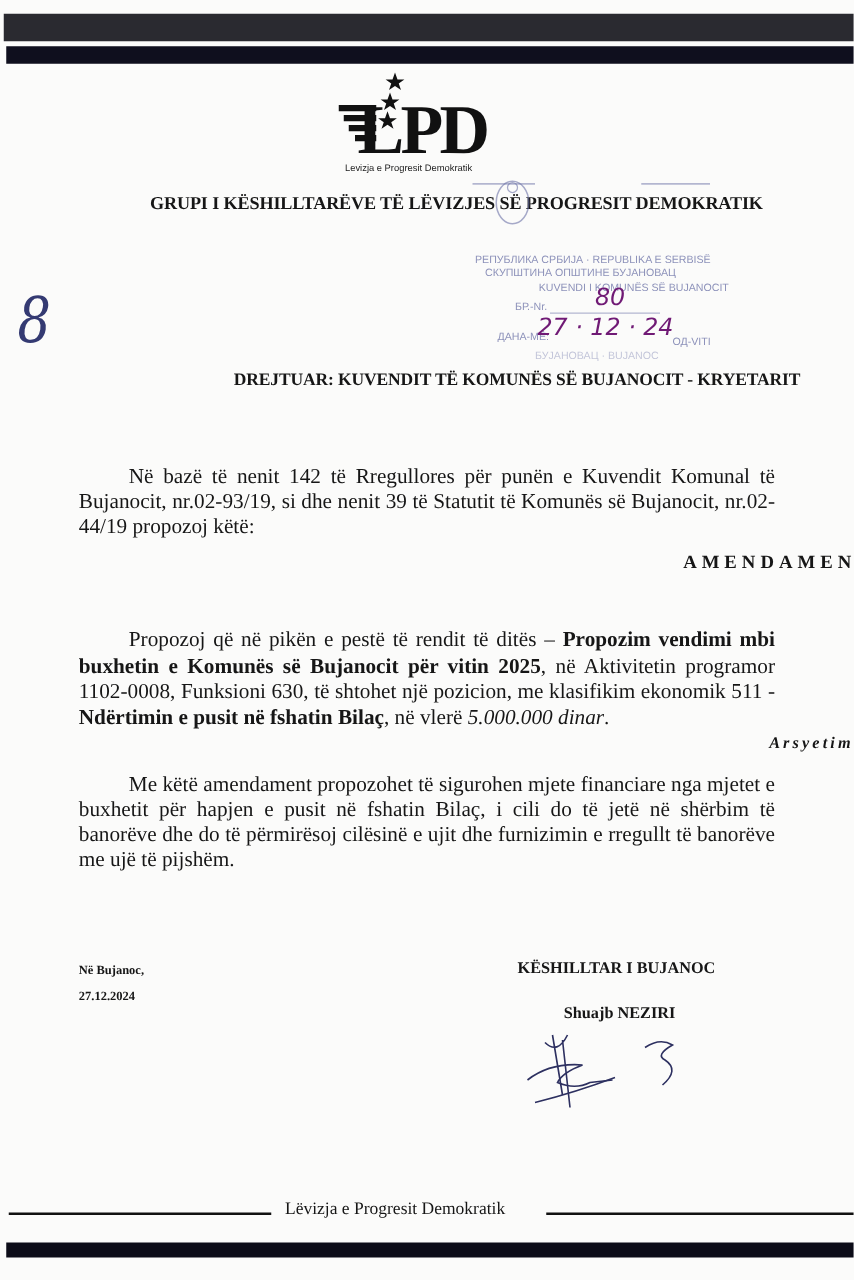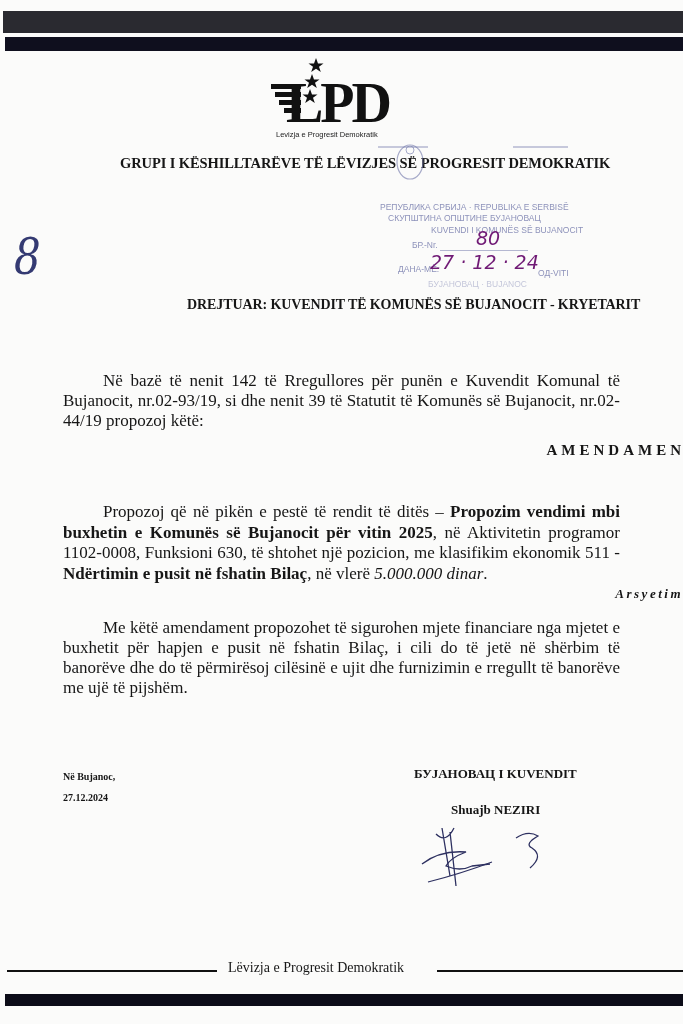--- a/index.html
+++ b/index.html
@@ -91,21 +91,21 @@
 
 <div class="heading-arsy">Arsyetim</div>
 
 <div class="para p3"><span class="indent"></span><span>Me këtë amendament propozohet të sigurohen mjete financiare nga mjetet e buxhetit për hapjen e pusit në fshatin Bilaç, i cili do të jetë në shërbim të banorëve dhe do të përmirësoj cilësinë e ujit dhe furnizimin e rregullt të banorëve me ujë të pijshëm.</span></div>
 
 <div class="place-date">
   <div>Në Bujanoc,</div>
   <div>27.12.2024</div>
 </div>
 
-<div class="signer-role">БУЈАНОВАЦ I KUVENDIT</div>
+<div class="signer-role">KËSHILLTAR I BUJANOC</div>
 <div class="signer-name">Shuajb NEZIRI</div>
 
 <svg class="signature" viewBox="0 0 140 70">
   <path d="M22 4 L30 52 M16 10 Q26 20 34 4 M30 8 L36 62" stroke="#2d3060" stroke-width="1.3" fill="none"></path>
   <path d="M2 40 Q20 26 46 28 Q30 34 26 42 Q40 48 52 42 L70 40" stroke="#2d3060" stroke-width="1.3" fill="none"></path>
   <path d="M8 58 Q40 50 72 38" stroke="#2d3060" stroke-width="1.2" fill="none"></path>
   <path d="M96 14 Q108 6 118 12 Q104 20 112 24 Q124 32 110 44" stroke="#2d3060" stroke-width="1.3" fill="none"></path>
 </svg>
 
 <div class="footer-line-l"></div>

